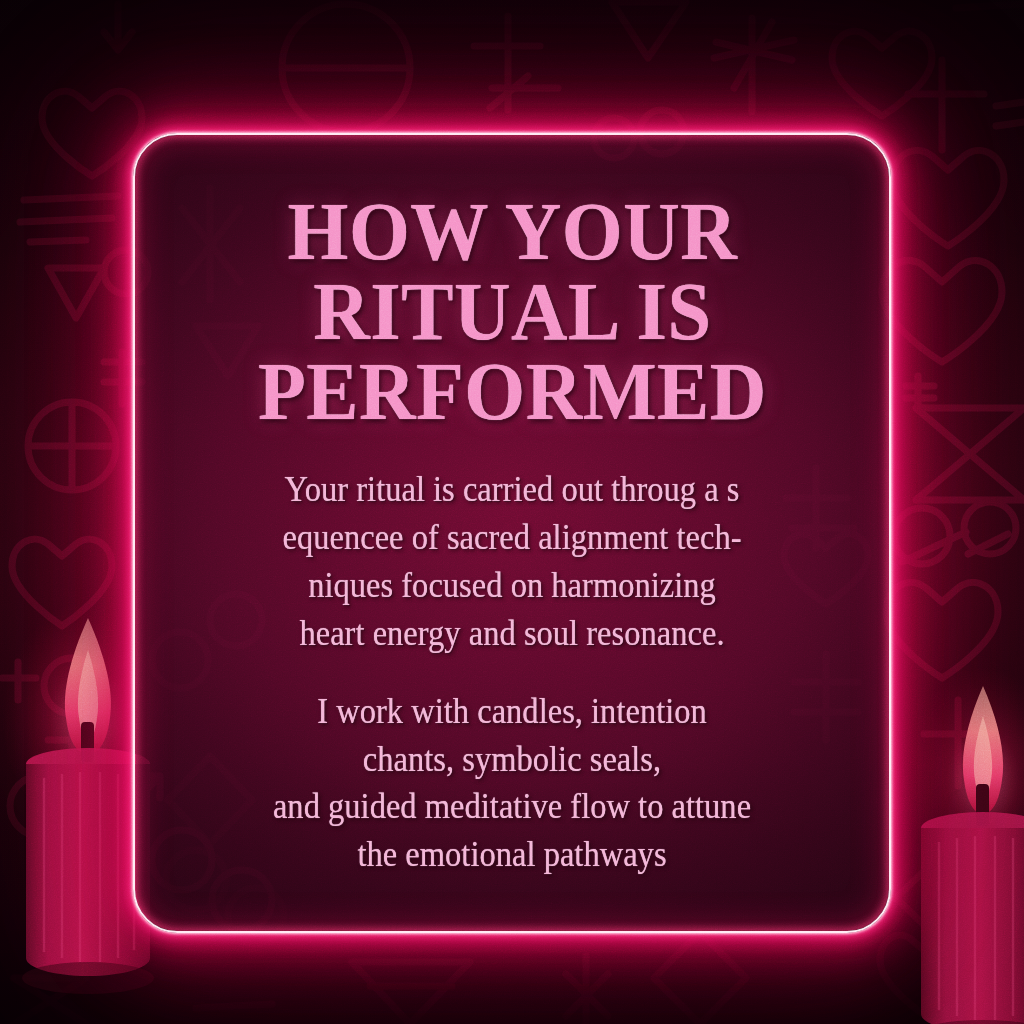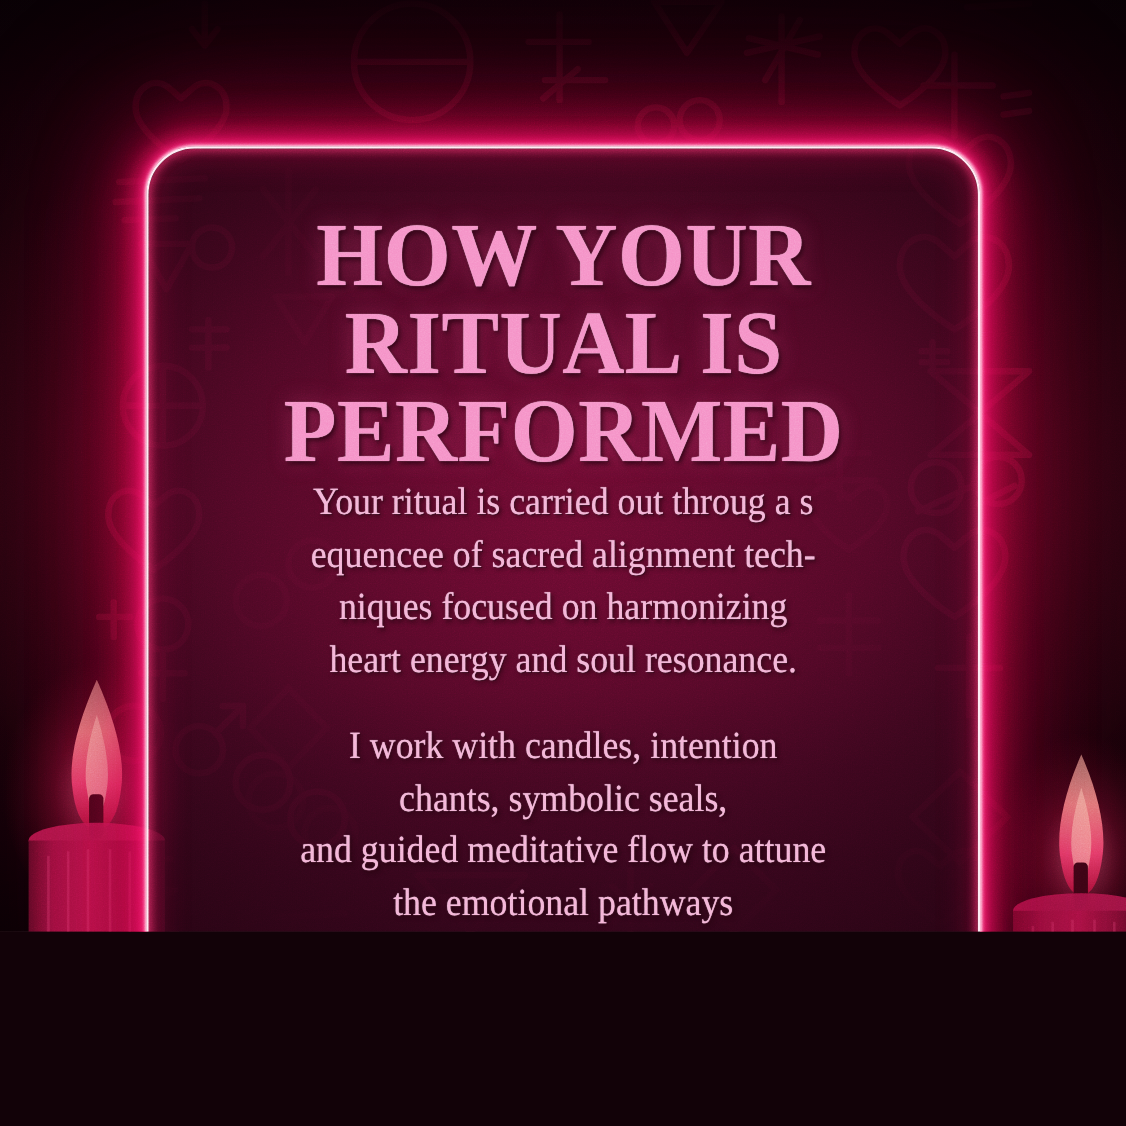--- a/index.html
+++ b/index.html
@@ -8,21 +8,21 @@
     background: #120208;
   }
   body {
     font-family: "Liberation Serif", serif;
   }
 
   
   #poster {
     position: relative;
     width: 1024px;
-    height: 847px;
+    height: 1024px;
     overflow: hidden;
     background: #404040;
   }
 
   
   .bg-base {
     position: absolute;
     inset: 0;
     background:
       radial-gradient(ellipse 62% 46% at 50% 52%,
@@ -128,20 +128,21 @@
     transform: scaleX(0.955);
     text-shadow:
       0 0 1px rgba(255,215,236,0.85),
       1px 1px 0 rgba(58,4,26,0.85),
       2px 3px 5px rgba(30,1,12,0.75),
       0 0 22px rgba(255,86,158,0.30);
   }
   .headline .ln { display: block; }
 
   .body-block {
+    margin-top: 34px;
     width: 660px;
   }
   .body-para {
     margin: 0;
     font-family: "Liberation Serif", "DejaVu Serif", serif;
     font-weight: 400;
     font-size: 35px;
     line-height: 1.37;
     color: #f4b2d6;
     transform: scaleX(0.93);

